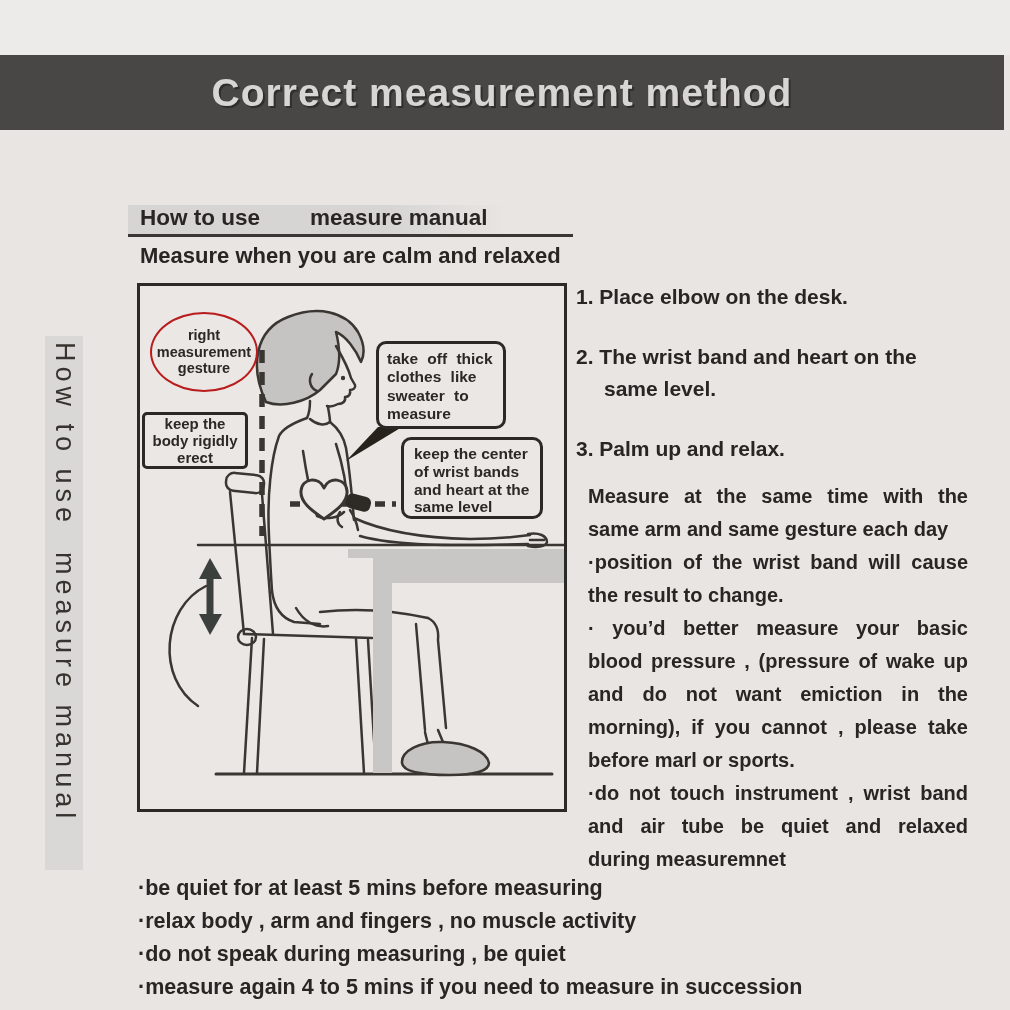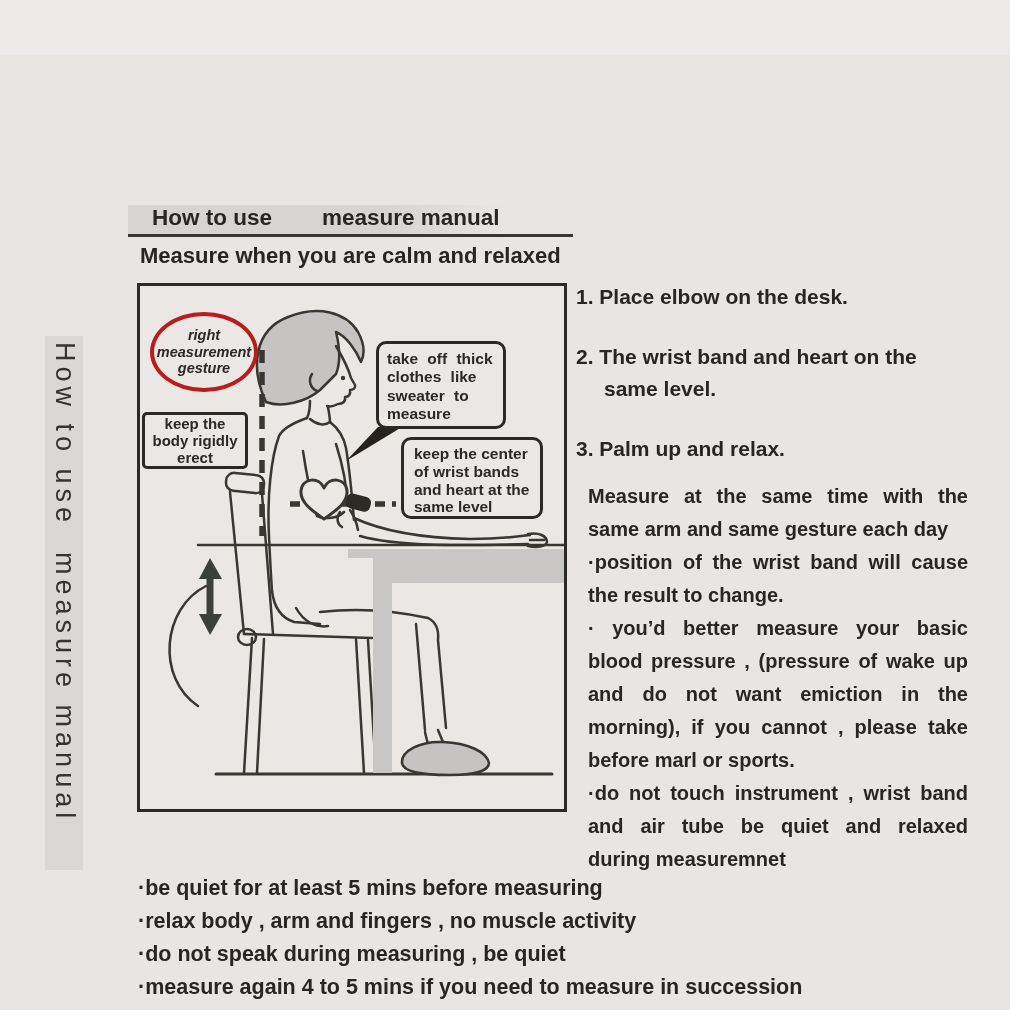--- a/index.html
+++ b/index.html
@@ -5,29 +5,29 @@
   * { margin:0; padding:0; box-sizing:border-box; }
   body { font-family:"Liberation Sans", sans-serif; }
   .page { position:relative; width:1010px; height:1010px; background:#e9e5e3; overflow:hidden; color:#282523; }
   .top-strip { position:absolute; left:0; top:0; width:1010px; height:55px; background:#edebe9; }
   .banner { position:absolute; left:0; top:55px; width:1004px; height:75px; background:#494646; display:flex; align-items:center; justify-content:center; }
   .banner h1 { font-size:39px; font-weight:bold; color:#d8d6d5; letter-spacing:1px; text-shadow:2px 2px 0 rgba(25,25,25,.55); }
   .side-label { position:absolute; left:45px; top:336px; width:38px; height:534px; background:#d9d8d7; display:flex; justify-content:center; }
   .side-label span { writing-mode:vertical-rl; white-space:pre; font-size:27px; letter-spacing:5px; color:#37332f; padding-top:6px; }
   .heading { position:absolute; left:128px; top:205px; width:445px; height:32px; border-bottom:3px solid #393633;
              background:linear-gradient(90deg,#d6d5d3 0%,#d6d5d3 58%,rgba(214,213,211,0) 85%);
-             font-size:22.5px; font-weight:bold; padding-left:24px; display:flex; align-items:flex-start; }
+             font-size:22.5px; font-weight:bold; padding-left:12px; display:flex; align-items:flex-start; }
   .heading .gap { margin-left:50px; }
   .subheading { position:absolute; left:140px; top:243px; font-size:22px; font-weight:bold; }
   
   .illustration { position:absolute; left:137px; top:283px; width:430px; height:529px; border:3px solid #2c2a27; background:#eae7e5; }
   .illustration svg { position:absolute; left:0; top:0; }
   .callout { position:absolute; font-weight:bold; white-space:pre-line; color:#2b2825; }
-  .co-oval { left:10px; top:26px; width:108px; height:80px; border:4px solid #b91c1c; border-radius:50%;
-             display:flex; align-items:center; justify-content:center; text-align:center; font-size:14.5px; line-height:1.15;font-style:italic; }
+  .co-oval { left:10px; top:26px; width:108px; height:80px; border:2px solid #b91c1c; border-radius:50%;
+             display:flex; align-items:center; justify-content:center; text-align:center; font-size:14.5px; line-height:1.15; }
   .co-erect { left:2px; top:126px; width:106px; height:57px; border:3px solid #2b2825; border-radius:5px;
               display:flex; align-items:center; justify-content:center; text-align:center; font-size:15px; line-height:1.15; }
   .co-clothes { left:236px; top:55px; width:130px; height:88px; border:3px solid #2b2825; border-radius:10px;
                 background:#eae7e5; padding:6px 8px; font-size:15.5px; line-height:1.18; word-spacing:5px; }
   .co-level { left:261px; top:151px; width:142px; height:82px; border:3px solid #2b2825; border-radius:10px;
               background:#eae7e5; padding:5px 10px; font-size:15.5px; line-height:1.15; }
   .co-altitude { left:52px; top:362px; width:198px; height:80px; border:3px solid #262421; border-radius:7px;
                  background:#f5f3f0; padding:5px 8px; font-size:12.5px; line-height:1.14; }
   
   .steps { position:absolute; left:576px; top:281px; width:382px; }
@@ -36,20 +36,23 @@
   .notes p { font-size:20px; font-weight:bold; line-height:33px; text-align:justify; }
   .footer-notes { position:absolute; left:138px; top:872px; width:745px; }
   .footer-notes p { font-size:21.5px; font-weight:bold; line-height:33px; }
 </style>
 </head>
 <body>
 
 <div class="page">
   <div class="top-strip"></div>
 
+  <header class="banner">
+    <h1>Correct measurement method</h1>
+  </header>
 
   <div class="side-label">
     <span>How to use  measure manual</span>
   </div>
 
   <div class="heading">
     <span>How to use</span>
     <span class="gap">measure manual</span>
   </div>
   <div class="subheading">Measure when you are calm and relaxed</div>

